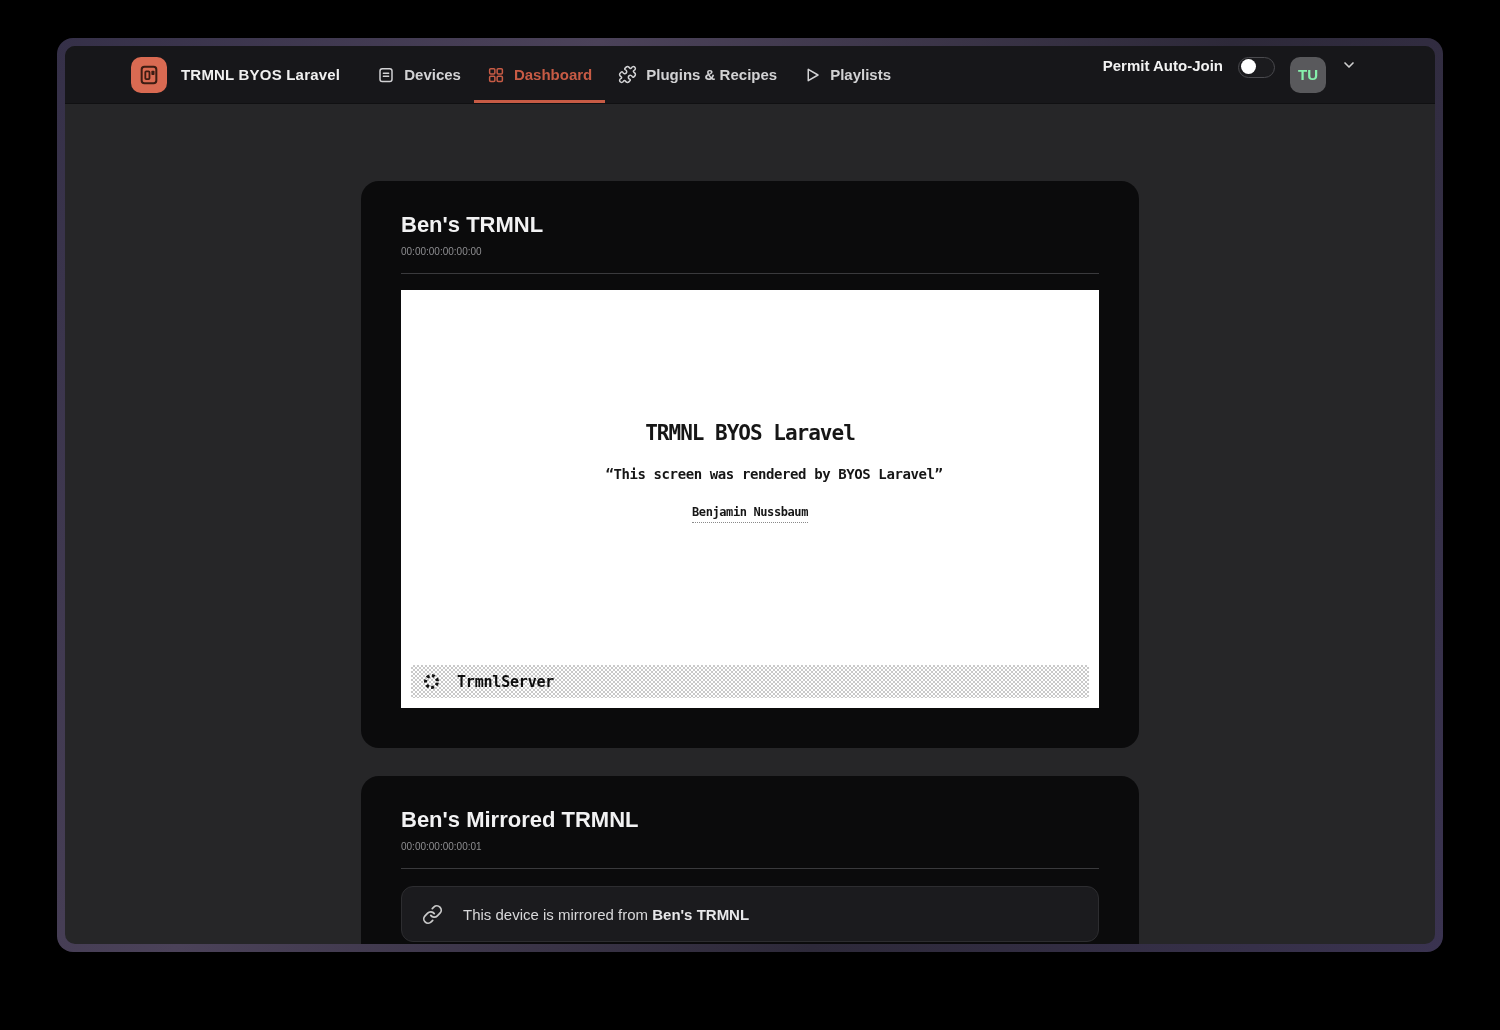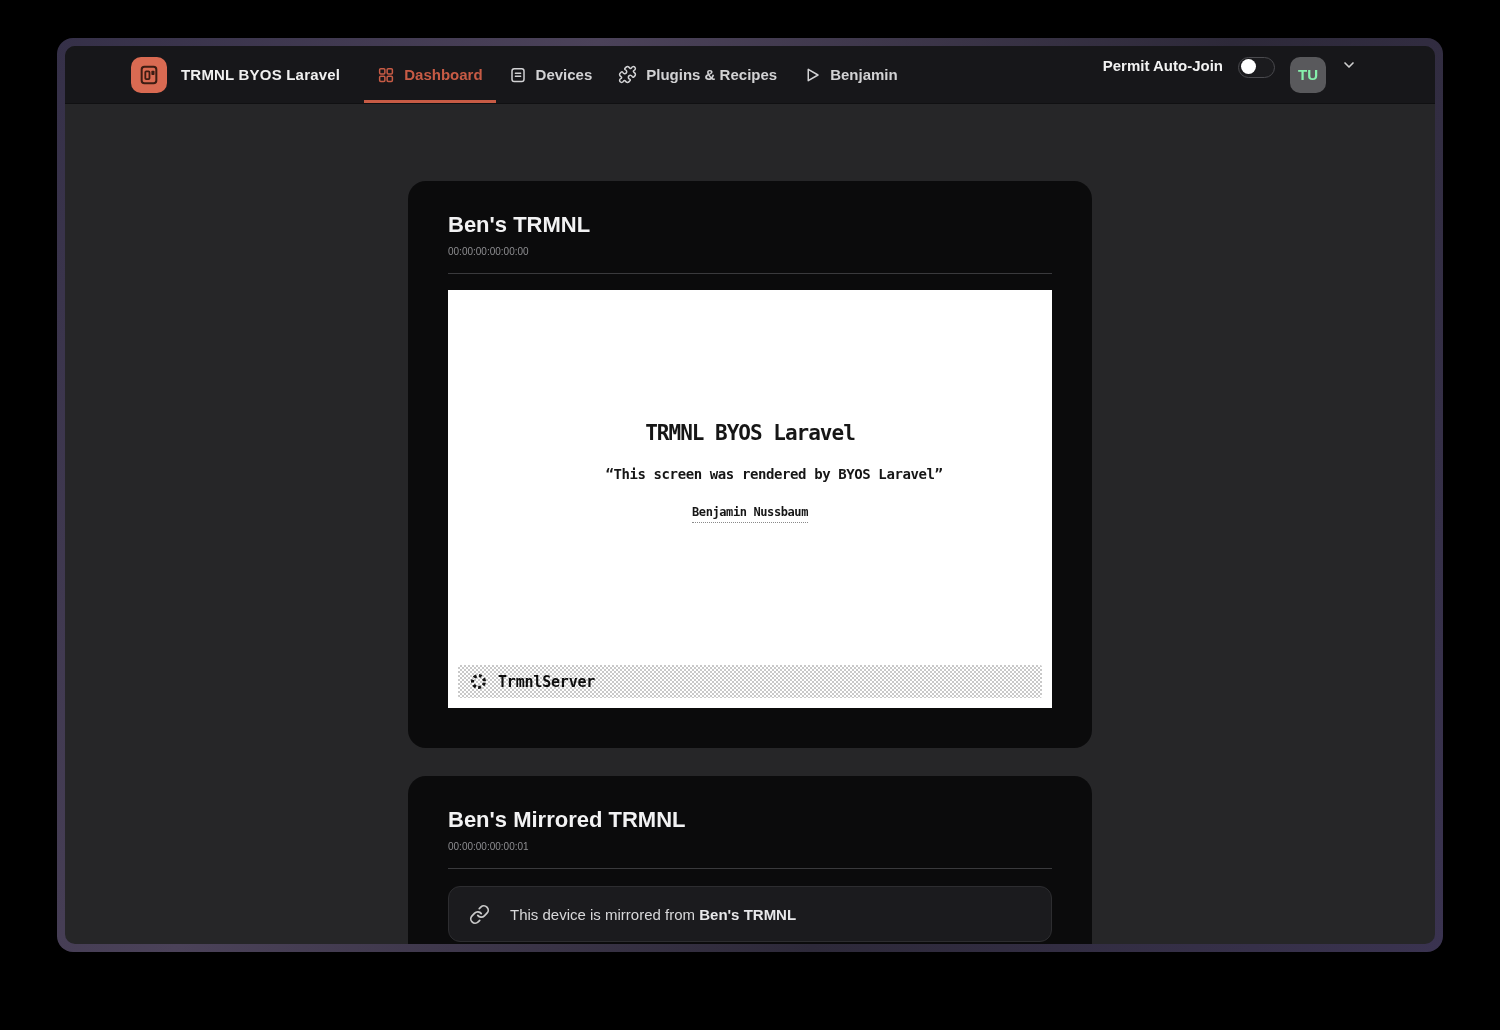--- a/index.html
+++ b/index.html
@@ -47,21 +47,21 @@
   .toggle .knob { width:15px; height:15px; border-radius:50%; background:#fff; position:absolute; left:2px; top:1.5px; }
   .avatar {
     width:36px; height:36px; border-radius:10px; background:#59595c; color:#86efac;
     font-weight:700; font-size:15px; display:flex; align-items:center; justify-content:center; cursor:pointer;
   }
   .chevron { display:flex; align-items:center; cursor:pointer; }
 
   
   main { flex:1; overflow:hidden; padding-top:77px; }
   .card {
-    width:684px; margin:0 auto; background:#0b0b0c; border-radius:18px;
+    width:778px; margin:0 auto; background:#0b0b0c; border-radius:18px;
     padding:31px 40px 40px;
   }
   .card + .card { margin-top:28px; }
   .device-name { font-size:22px; font-weight:700; color:#f2f2f3; }
   .mac { margin-top:8px; font-size:10px; color:#8d8d90; }
   .divider { height:1px; background:#3a3a3d; margin-top:16px; }
 
   
   .eink {
     margin-top:16px; height:418px; background:#ffffff; position:relative;
@@ -69,21 +69,21 @@
   }
   .eink-title { padding-top:131px; font-size:21px; font-weight:700; letter-spacing:-1px; }
   .eink-quote { margin-top:21px; font-size:14px; font-weight:700; letter-spacing:-0.4px;margin-left:48px; }
   .eink-author-row { margin-top:19px; }
   .eink-author {
     display:inline-block; font-size:12px; font-weight:700; letter-spacing:-0.4px;
     border-bottom:1.5px dotted #8a8a8a; padding-bottom:3px;
   }
   .eink-footer {
     position:absolute; left:10px; right:10px; bottom:10px; height:33px;
-    display:flex; align-items:center; gap:10px; padding-left:11px; border-radius:2px;
+    display:flex; align-items:center; gap:16px; padding-left:11px; border-radius:2px;
     background-image:conic-gradient(#c9c9c9 0 25%, #ffffff 25% 50%, #c9c9c9 50% 75%, #ffffff 75%);
     background-size:4px 4px;
   }
   .spinner { display:flex; align-items:center; }
   .eink-footer-label { font-size:15px; font-weight:700; color:#0e0e0e; letter-spacing:-0.2px; }
 
   
   .mirror-note {
     margin-top:17px; height:56px; border-radius:12px; background:#1b1b1e;
     border:1px solid #2d2d30; display:flex; align-items:center; gap:20px;
@@ -103,56 +103,56 @@
           <svg width="22" height="22" viewBox="0 0 24 24" fill="none">
             <rect x="4" y="3" width="16" height="18" rx="3" stroke="#3c1c13" stroke-width="2.2"></rect>
             <rect x="8" y="8" width="4.5" height="8.5" rx="1" stroke="#3c1c13" stroke-width="2"></rect>
             <rect x="14.6" y="7.4" width="3.4" height="4.6" rx="0.8" fill="#3c1c13"></rect>
           </svg>
         </div>
         <div class="brand-title">TRMNL BYOS Laravel</div>
       </div>
 
       <div class="nav-items">
+        <div class="nav-item">
+          <span class="nico">
+            <svg width="18" height="18" viewBox="0 0 24 24" fill="none" stroke="currentColor" stroke-width="2" stroke-linecap="round">
+              <rect x="4" y="3.5" width="16" height="17" rx="3"></rect>
+              <line x1="8.5" y1="9.5" x2="15.5" y2="9.5"></line>
+              <line x1="8.5" y1="13.5" x2="15.5" y2="13.5"></line>
+            </svg>
+          </span>
+          <span>Devices</span>
+        </div>
         <div class="nav-item active">
           <span class="nico">
             <svg width="18" height="18" viewBox="0 0 24 24" fill="none" stroke="currentColor" stroke-width="2">
               <rect x="3.5" y="3.5" width="7" height="7" rx="1.5"></rect>
               <rect x="13.5" y="3.5" width="7" height="7" rx="1.5"></rect>
               <rect x="3.5" y="13.5" width="7" height="7" rx="1.5"></rect>
               <rect x="13.5" y="13.5" width="7" height="7" rx="1.5"></rect>
             </svg>
           </span>
           <span>Dashboard</span>
         </div>
         <div class="nav-item">
           <span class="nico">
-            <svg width="18" height="18" viewBox="0 0 24 24" fill="none" stroke="currentColor" stroke-width="2" stroke-linecap="round">
-              <rect x="4" y="3.5" width="16" height="17" rx="3"></rect>
-              <line x1="8.5" y1="9.5" x2="15.5" y2="9.5"></line>
-              <line x1="8.5" y1="13.5" x2="15.5" y2="13.5"></line>
-            </svg>
-          </span>
-          <span>Devices</span>
-        </div>
-        <div class="nav-item">
-          <span class="nico">
             <svg width="19" height="19" viewBox="0 0 24 24" fill="none" stroke="currentColor" stroke-width="1.9" stroke-linejoin="round">
               <path d="M19.44 7.85c-.05.32.06.65.29.88l1.57 1.57c.47.47.7 1.09.7 1.7s-.23 1.23-.7 1.7l-1.61 1.61a.98.98 0 0 1-.84.28c-.47-.07-.8-.48-.97-.93a2.5 2.5 0 1 0-3.21 3.22c.44.17.85.5.92.97a.98.98 0 0 1-.27.84l-1.61 1.61a2.4 2.4 0 0 1-1.71.7 2.4 2.4 0 0 1-1.7-.7l-1.57-1.57a1.03 1.03 0 0 0-.88-.29c-.49.07-.84.5-1.02.97a2.5 2.5 0 1 1-3.24-3.24c.47-.18.9-.53.97-1.02a1.03 1.03 0 0 0-.29-.88L2.7 13.7A2.4 2.4 0 0 1 2 12c0-.62.24-1.23.7-1.7l1.53-1.53c.24-.24.58-.35.92-.3.51.08.87.53 1.07 1.01a2.5 2.5 0 1 0 3.26-3.26c-.48-.2-.93-.56-1.01-1.07-.05-.34.06-.68.3-.92L10.3 2.7A2.4 2.4 0 0 1 12 2c.62 0 1.23.24 1.7.7l1.57 1.57c.23.23.56.34.88.29.49-.07.84-.5 1.02-.97a2.5 2.5 0 1 1 3.24 3.24c-.47.18-.9.53-.97 1.02Z"></path>
             </svg>
           </span>
           <span>Plugins &amp; Recipes</span>
         </div>
         <div class="nav-item">
           <span class="nico">
             <svg width="18" height="18" viewBox="0 0 24 24" fill="none" stroke="currentColor" stroke-width="2" stroke-linejoin="round">
               <path d="M7 4.5v15l13-7.5Z"></path>
             </svg>
           </span>
-          <span>Benjamin</span>
+          <span>Playlists</span>
         </div>
       </div>
 
       <div class="nav-right">
         <span class="autojoin-label">Permit Auto-Join</span>
         <div class="toggle">
           <div class="knob"></div>
         </div>
         <div class="avatar">TU</div>
         <span class="chevron">

